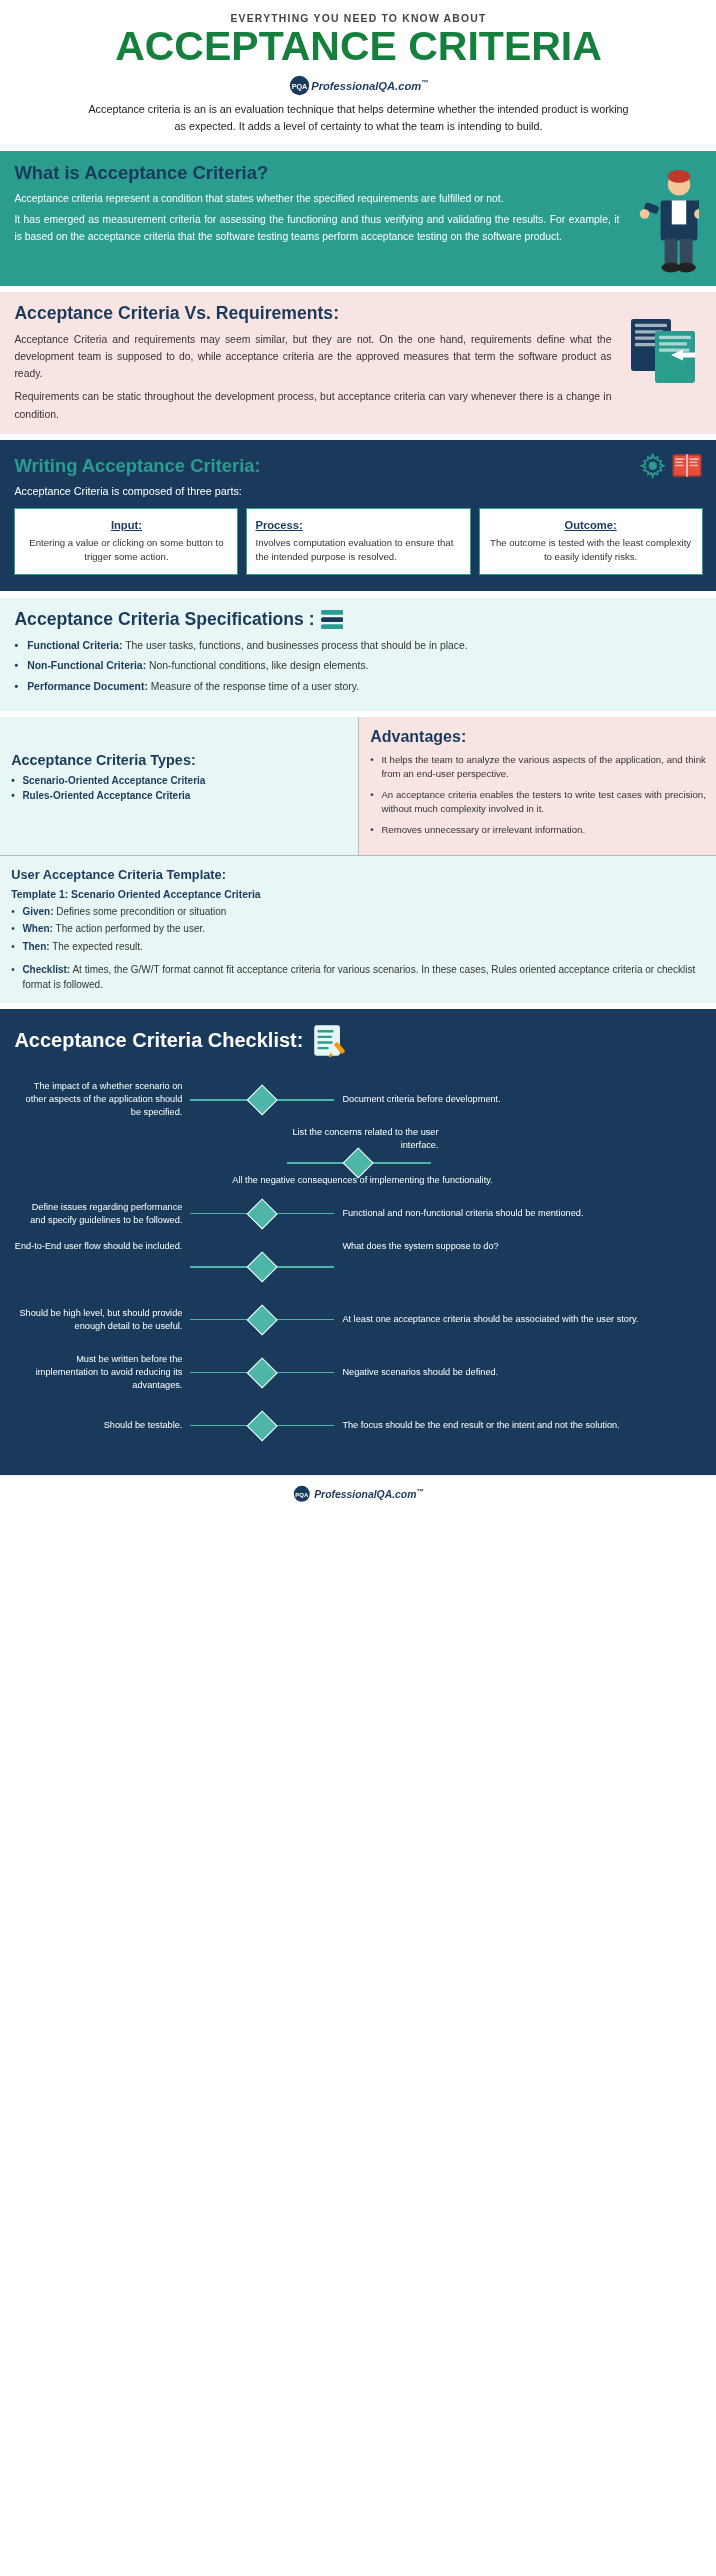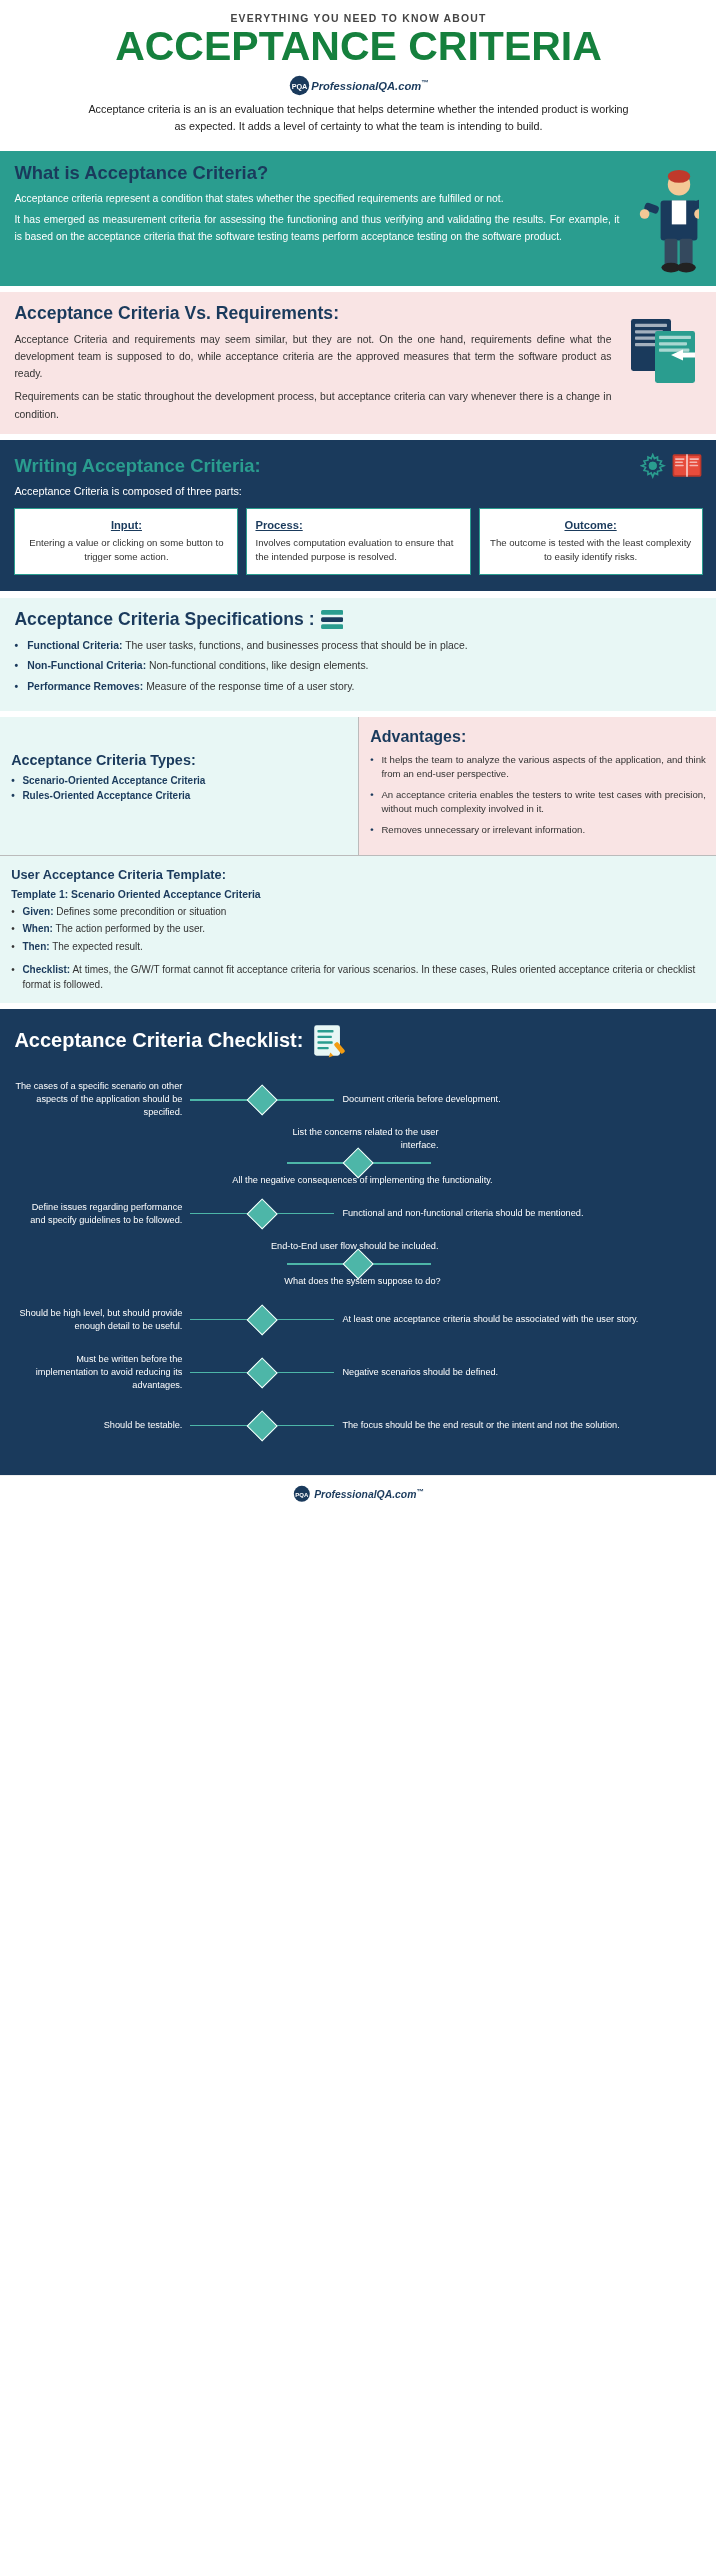--- a/index.html
+++ b/index.html
@@ -142,21 +142,21 @@
     <li style="font-size:10.4px; color:#333; line-height:1.6; margin-bottom:4px; padding-left:12.8px; position:relative; font-family:Arial,sans-serif;">
       <span style="position:absolute; left:0; color:#1a3a5c; font-weight:900;">•</span>
       <strong style="color:#1a3a5c;">Functional Criteria:</strong><span> The user tasks, functions, and businesses process that should be in place.</span>
     </li>
     <li style="font-size:10.4px; color:#333; line-height:1.6; margin-bottom:4px; padding-left:12.8px; position:relative; font-family:Arial,sans-serif;">
       <span style="position:absolute; left:0; color:#1a3a5c; font-weight:900;">•</span>
       <strong style="color:#1a3a5c;">Non-Functional Criteria:</strong><span> Non-functional conditions, like design elements.</span>
     </li>
     <li style="font-size:10.4px; color:#333; line-height:1.6; margin-bottom:4px; padding-left:12.8px; position:relative; font-family:Arial,sans-serif;">
       <span style="position:absolute; left:0; color:#1a3a5c; font-weight:900;">•</span>
-      <strong style="color:#1a3a5c;">Performance Removes:</strong><span> Measure of the response time of a user story.</span>
+      <strong style="color:#1a3a5c;">Performance Document:</strong><span> Measure of the response time of a user story.</span>
     </li>
   </ul>
 </div>
 
 <div style="margin-top:6.4px;">
   <div style="display:flex; gap:0;">
 
     <div style="flex:1; background:#e8f7f5; padding:11.2px 11.2px; border-right:1.6px solid #bbb;">
       <div style="font-size:14.4px; font-weight:700; color:#1a3a5c; margin-bottom:6.4px; font-family:Arial,sans-serif;margin-top:24px;">Acceptance Criteria Types:</div>
       <ul style="list-style:none; padding:0;">
@@ -230,21 +230,21 @@
       <rect x="8" y="31" width="14" height="3" rx="1" fill="#2a9d8f"></rect>
 
       <rect x="28" y="28" width="6" height="16" rx="2" fill="#f39c12" transform="rotate(-40,28,28)"></rect>
       <polygon points="24,38 22,44 28,42" fill="#f39c12"></polygon>
     </svg>
   </div>
 
   <div style="display:flex; flex-direction:column; gap:0;">
 
     <div style="display:flex; align-items:center; min-height:53px;">
-      <div style="width:176px; font-size:9.2px; color:#fff; text-align:right; line-height:1.4; padding-right:8px; font-family:Arial,sans-serif;">The cases of a specific scenario on other aspects of the application should be specified.</div>
+      <div style="width:176px; font-size:9.2px; color:#fff; text-align:right; line-height:1.4; padding-right:8px; font-family:Arial,sans-serif;">The impact of a whether scenario on other aspects of the application should be specified.</div>
       <div style="width:144px; display:flex; align-items:center; justify-content:center; position:relative; flex-shrink:0;">
         <div style="position:absolute; width:100%; height:1.6px; background:#4db6a8;"></div>
         <div style="width:22.3px; height:22.3px; background:#4db6a8; transform:rotate(45deg); border:1.6px solid #fff; z-index:1; position:relative; flex-shrink:0;"></div>
       </div>
       <div style="flex:1; font-size:9.2px; color:#fff; text-align:left; line-height:1.4; padding-left:8px; font-family:Arial,sans-serif;">Document criteria before development.</div>
     </div>
 
     <div style="display:flex; align-items:center; min-height:53px;flex-direction:column;">
       <div style="width:176px; font-size:9.2px; color:#fff; text-align:right; line-height:1.4; padding-right:8px; font-family:Arial,sans-serif;">List the concerns related to the user interface.</div>
       <div style="width:144px; display:flex; align-items:center; justify-content:center; position:relative; flex-shrink:0;">
@@ -256,21 +256,21 @@
 
     <div style="display:flex; align-items:center; min-height:53px;">
       <div style="width:176px; font-size:9.2px; color:#fff; text-align:right; line-height:1.4; padding-right:8px; font-family:Arial,sans-serif;">Define issues regarding performance and specify guidelines to be followed.</div>
       <div style="width:144px; display:flex; align-items:center; justify-content:center; position:relative; flex-shrink:0;">
         <div style="position:absolute; width:100%; height:1.6px; background:#4db6a8;"></div>
         <div style="width:22.3px; height:22.3px; background:#4db6a8; transform:rotate(45deg); border:1.6px solid #fff; z-index:1; position:relative; flex-shrink:0;"></div>
       </div>
       <div style="flex:1; font-size:9.2px; color:#fff; text-align:left; line-height:1.4; padding-left:8px; font-family:Arial,sans-serif;">Functional and non-functional criteria should be mentioned.</div>
     </div>
 
-    <div style="display:flex; align-items:center; min-height:53px;flex-direction:column;">
+    <div style="display:flex; min-height:53px;">
       <div style="width:176px; font-size:9.2px; color:#fff; text-align:right; line-height:1.4; padding-right:8px; font-family:Arial,sans-serif;">End-to-End user flow should be included.</div>
       <div style="width:144px; display:flex; align-items:center; justify-content:center; position:relative; flex-shrink:0;">
         <div style="position:absolute; width:100%; height:1.6px; background:#4db6a8;"></div>
         <div style="width:22.3px; height:22.3px; background:#4db6a8; transform:rotate(45deg); border:1.6px solid #fff; z-index:1; position:relative; flex-shrink:0;"></div>
       </div>
       <div style="flex:1; font-size:9.2px; color:#fff; text-align:left; line-height:1.4; padding-left:8px; font-family:Arial,sans-serif;">What does the system suppose to do?</div>
     </div>
 
     <div style="display:flex; align-items:center; min-height:53px;">
       <div style="width:176px; font-size:9.2px; color:#fff; text-align:right; line-height:1.4; padding-right:8px; font-family:Arial,sans-serif;">Should be high level, but should provide enough detail to be useful.</div>

